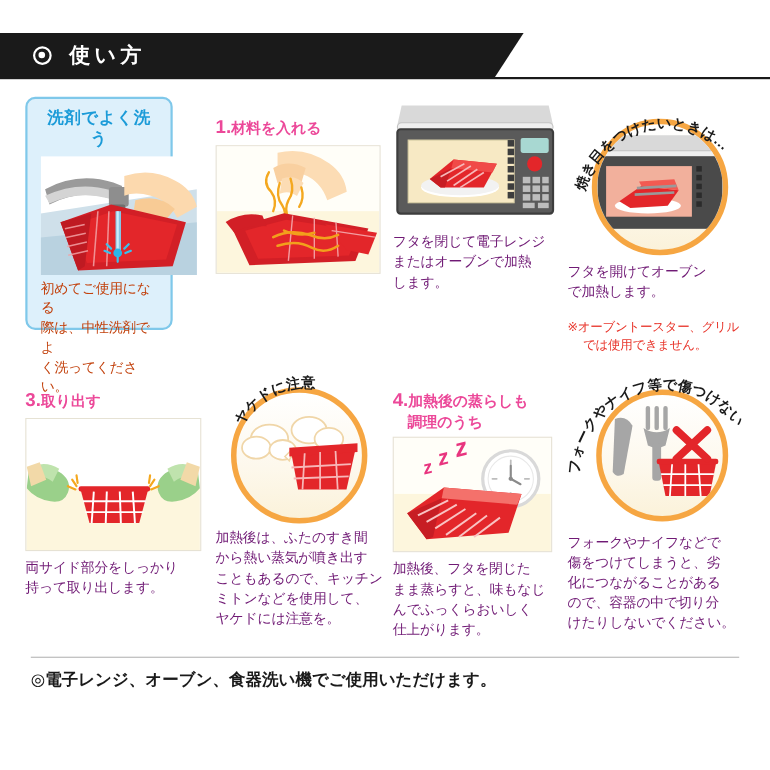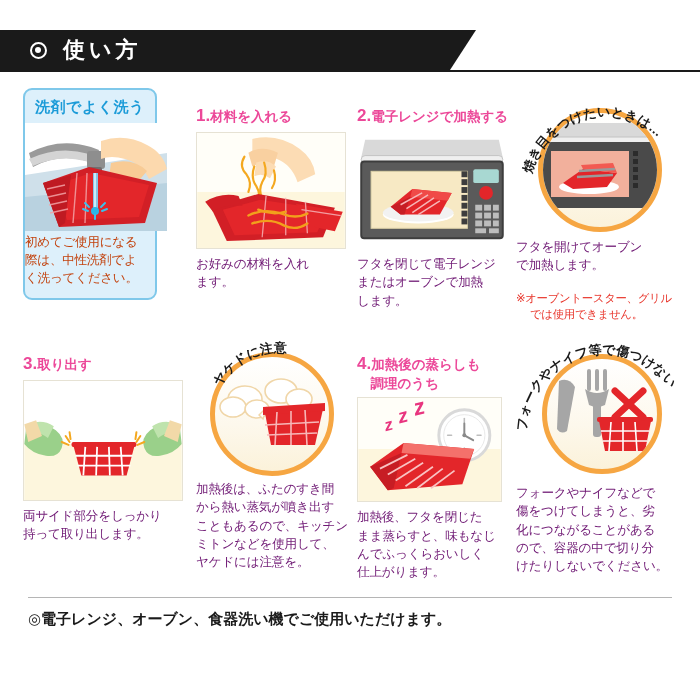--- a/index.html
+++ b/index.html
@@ -30,21 +30,21 @@
     width:17px;height:17px;border-radius:50%;
     border:2.5px solid #fff;
     box-sizing:border-box;
     position:relative;flex:none;
   }
   .hdr-circle:after{
     content:"";position:absolute;left:3px;top:3px;
     width:6px;height:6px;border-radius:50%;background:#fff;
   }
   .hdr-title{
-    color:#ffffff;font-size:22px;font-weight:bold;
+    color:#ffffff;font-size:19px;font-weight:bold;
     letter-spacing:4px;margin-left:16px;
   }
   .hdr-rule{
     position:absolute;left:0;top:70px;width:700px;height:2px;background:#1a1a1a;
   }
   .panel{position:relative;box-sizing:border-box;}
 
   .p-title{
     font-size:13.5px;font-weight:bold;color:#ec4899;
     line-height:1.28;margin:0 0 5px 0;white-space:pre-line;
@@ -64,21 +64,21 @@
   .illus{
     position:relative;overflow:hidden;
     background:linear-gradient(#ffffff 0%,#fdfaef 55%,#fbf3d9 100%);
     border:1px solid #e6e2d4;box-sizing:border-box;
   }
 
   
   .washbox{
     position:absolute;left:23px;top:88px;width:134px;height:212px;
     background:#ddf0fb;border:2px solid #7fc8ea;border-radius:9px;
-    box-sizing:border-box;padding:8px 0;font-family:Liberation Mono, monospace;
+    box-sizing:border-box;padding:8px 12px;
   }
   .wash-head{
     text-align:center;color:#1b9bd8;font-size:15px;font-weight:bold;
     letter-spacing:0.5px;margin-bottom:6px;
   }
   .wash-illus{width:142px;height:108px;margin:0 auto;}
   .wash-cap{
     font-size:12.6px;line-height:1.42;color:#c2410c;margin-top:4px;
     white-space:pre-line;letter-spacing:-0.3px;
   }
@@ -193,28 +193,23 @@
           <path d="M106 78 L146 84"></path>
         </g>
 
         <g stroke="#f2a01c" stroke-width="2.4" fill="none" stroke-linecap="round">
           <path d="M52 84 q16 -8 34 -2 q14 6 26 0"></path>
           <path d="M56 92 q18 -6 32 2 q12 6 24 -2"></path>
           <path d="M62 78 q14 6 28 2"></path>
         </g>
       </svg>
     </div>
-    <div class="p-cap">お好みの材料を入れ
-ます。</div>
   </div>
 
   <div class="panel" style="position:absolute;left:357px;top:88px;width:152px;">
-    <div class="p-title">
-      <span class="num">2.</span><span>電子レンジで加熱する</span>
-    </div>
     <div class="illus" style="width:152px;height:117px;border:none;background:#ffffff;">
       <svg viewBox="0 0 152 117" width="150" height="115">
         <rect x="0" y="0" width="152" height="117" fill="#ffffff"></rect>
 
         <path d="M8 8 L144 8 L148 26 L4 26 Z" fill="#d9d9d9"></path>
         <rect x="4" y="24" width="144" height="8" rx="4" fill="#efefef" stroke="#c2c2c2" stroke-width="1"></rect>
 
         <rect x="4" y="30" width="144" height="78" rx="3" fill="#5a5a5a"></rect>
         <rect x="4" y="30" width="144" height="78" rx="3" fill="none" stroke="#3d3d3d" stroke-width="2"></rect>
 

